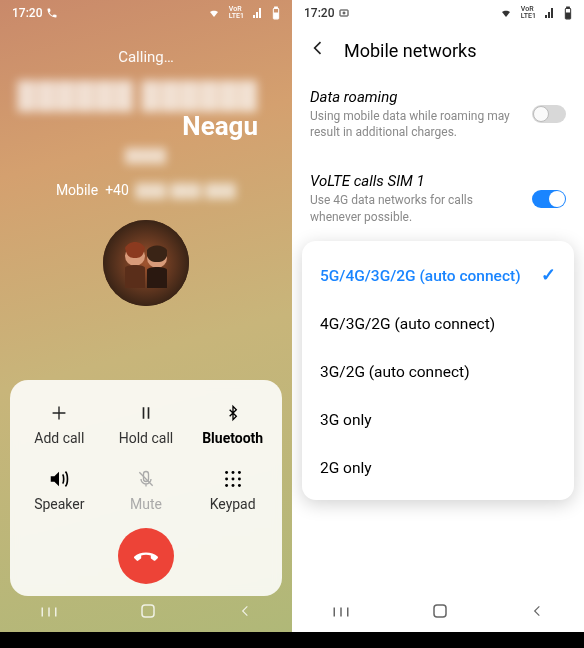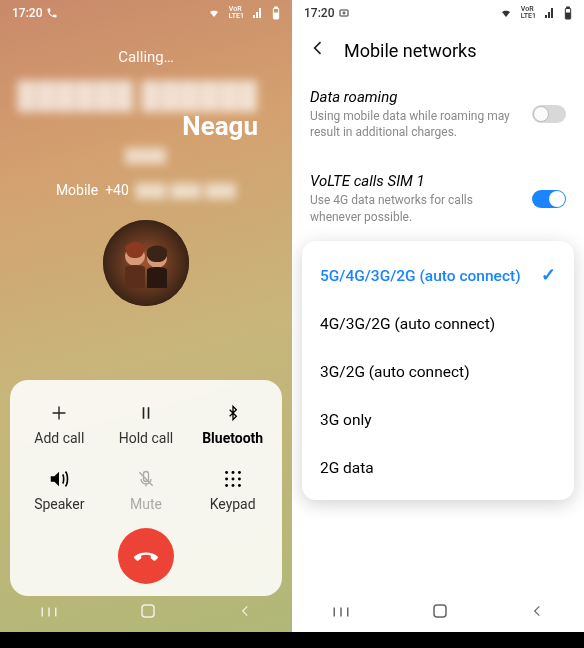--- a/index.html
+++ b/index.html
@@ -276,21 +276,21 @@
     <div class="net-option">
       <span>4G/3G/2G (auto connect)</span>
     </div>
     <div class="net-option">
       <span>3G/2G (auto connect)</span>
     </div>
     <div class="net-option">
       <span>3G only</span>
     </div>
     <div class="net-option">
-      <span>2G data</span>
+      <span>2G only</span>
     </div>
   </div>
 
   <div class="navbar">
     <div class="nav-btn"><svg width="18" height="14" viewBox="0 0 24 18" fill="none" stroke="#666" stroke-width="2">
           <path d="M3 3v12M12 3v12M21 3v12"></path>
         </svg></div>
     <div class="nav-btn"><svg width="18" height="18" viewBox="0 0 24 24" fill="none" stroke="#666" stroke-width="2">
           <rect x="4" y="4" width="16" height="16" rx="4"></rect>
         </svg></div>

